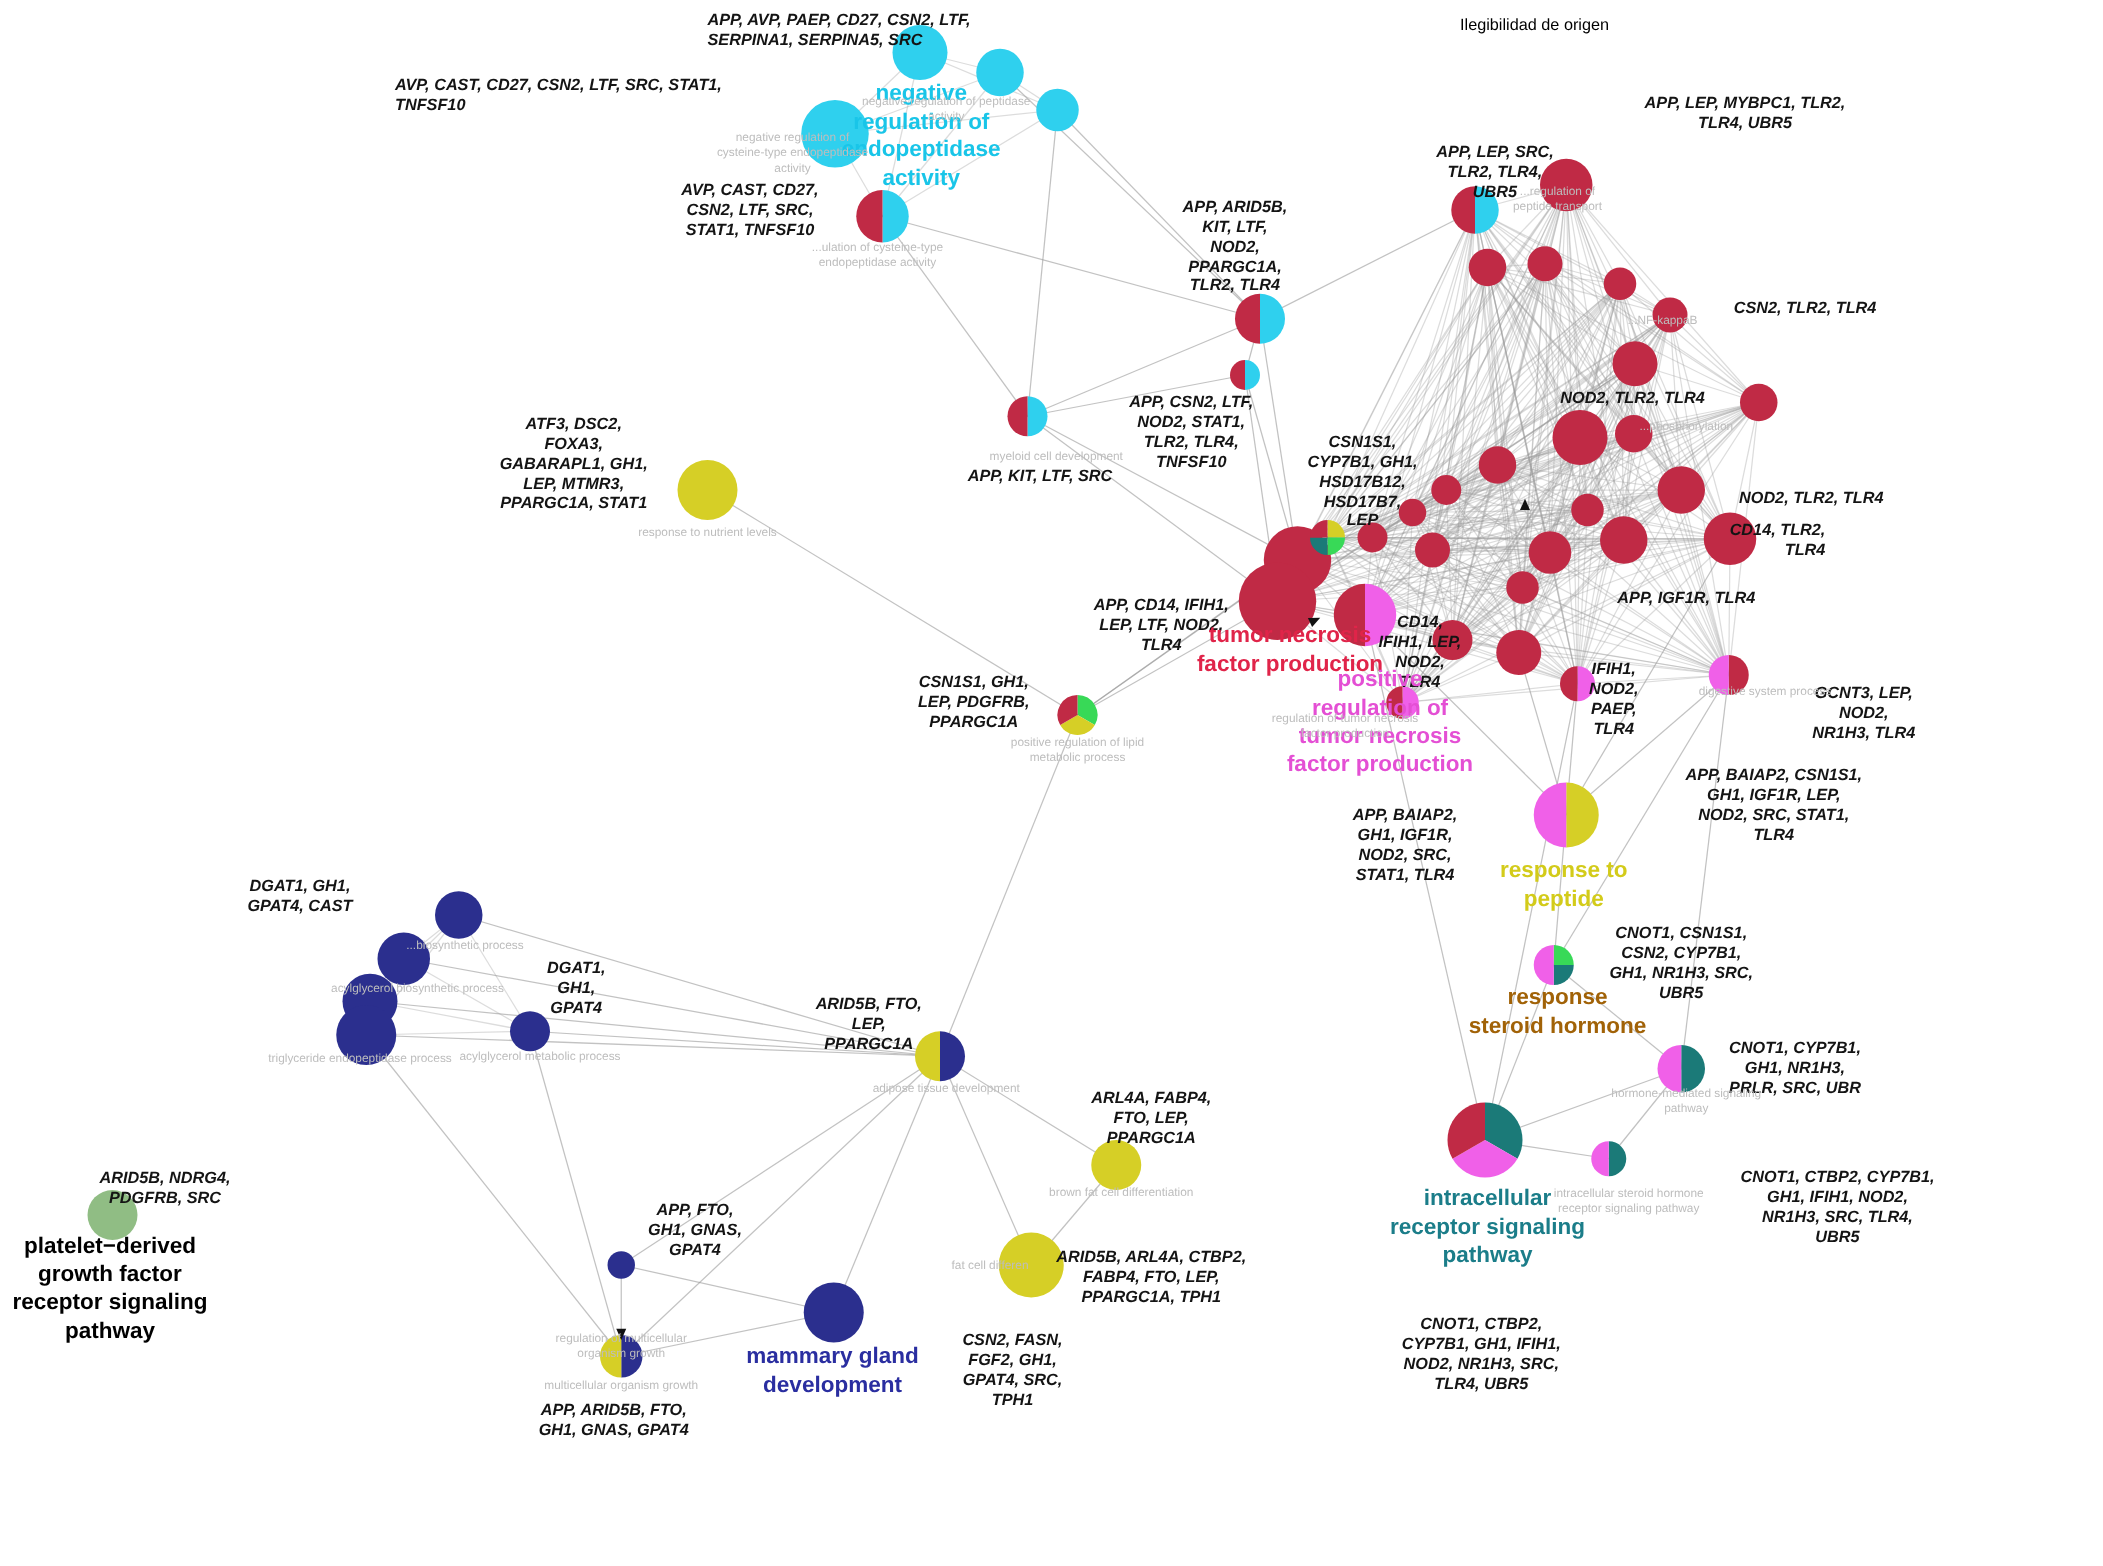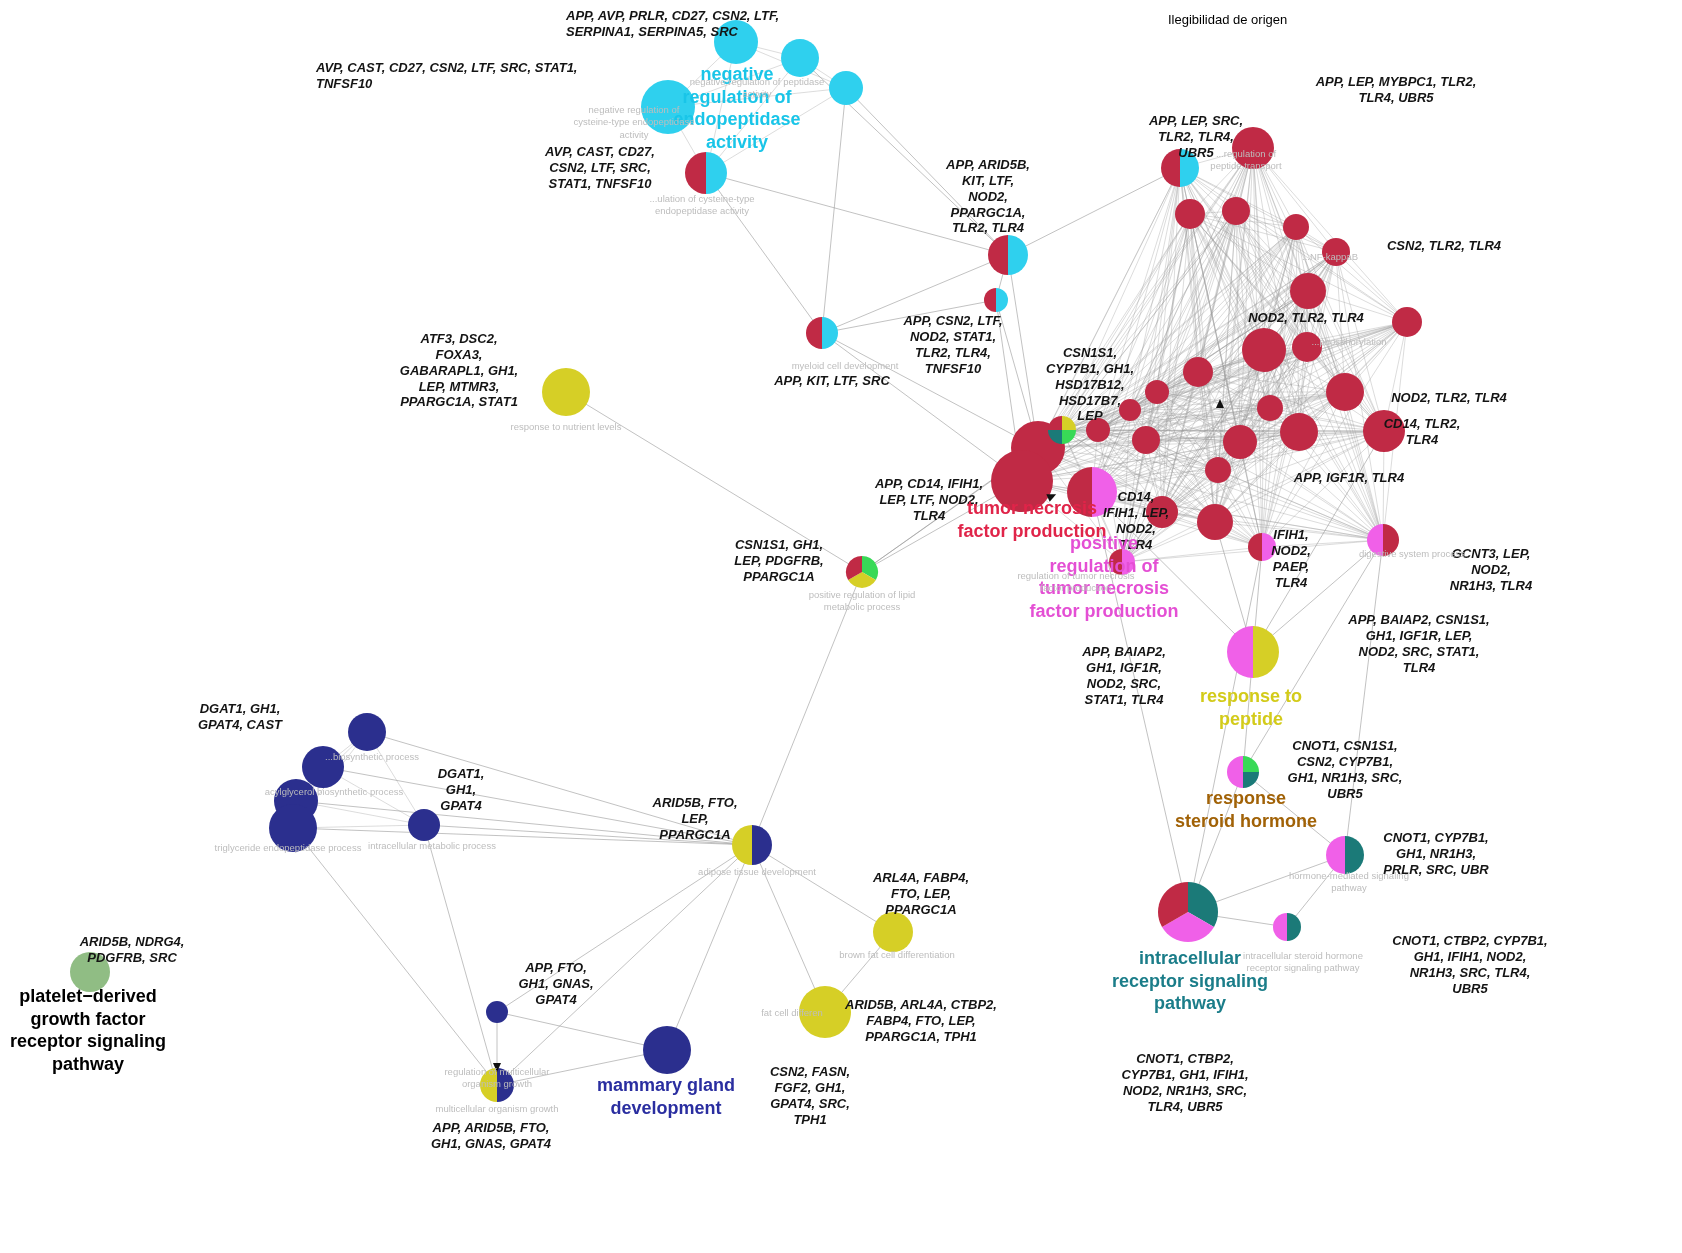--- a/index.html
+++ b/index.html
@@ -718,21 +718,21 @@
         <circle cx="667" cy="1050" r="24" fill="#2b2f8e"></circle>
       </g>
       <g>
         <circle cx="90" cy="972" r="20" fill="#90bd84"></circle>
       </g>
       <polygon points="0,-4 9,0 0,4" fill="#111111" transform="translate(1048,498) rotate(-25)"></polygon>
       <polygon points="0,-4 9,0 0,4" fill="#111111" transform="translate(1220,408) rotate(-90)"></polygon>
       <polygon points="0,-4 9,0 0,4" fill="#111111" transform="translate(497,1063) rotate(90)"></polygon>
     </svg>
   <div id="labels">
-      <div class="lbl gene left" style="left: 566px; top: 24px;">APP, AVP, PRLR, CD27, CSN2, LTF,
+      <div class="lbl gene left" style="left: 566px; top: 24px;">APP, AVP, PAEP, CD27, CSN2, LTF,
 SERPINA1, SERPINA5, SRC</div>
       <div class="lbl gene left" style="left: 316px; top: 76px;">AVP, CAST, CD27, CSN2, LTF, SRC, STAT1,
 TNFSF10</div>
       <div class="lbl gene" style="left: 600px; top: 168px;">AVP, CAST, CD27,
 CSN2, LTF, SRC,
 STAT1, TNFSF10</div>
       <div class="lbl gene" style="left: 988px; top: 197px;">APP, ARID5B,
 KIT, LTF,
 NOD2,
 PPARGC1A,
@@ -748,21 +748,21 @@
 NOD2, STAT1,
 TLR2, TLR4,
 TNFSF10</div>
       <div class="lbl gene" style="left: 832px; top: 381px;">APP, KIT, LTF, SRC</div>
       <div class="lbl gene" style="left: 1090px; top: 385px;">CSN1S1,
 CYP7B1, GH1,
 HSD17B12,
 HSD17B7,
 LEP</div>
       <div class="lbl gene" style="left: 1449px; top: 398px;">NOD2, TLR2, TLR4</div>
-      <div class="lbl gene" style="left: 1422px; top: 432px;">CD14, TLR2,
+      <div class="lbl gene" style="left: 1422px; top: 432px; text-align: right;">CD14, TLR2,
 TLR4</div>
       <div class="lbl gene" style="left: 1349px; top: 478px;">APP, IGF1R, TLR4</div>
       <div class="lbl gene" style="left: 929px; top: 500px;">APP, CD14, IFIH1,
 LEP, LTF, NOD2,
 TLR4</div>
       <div class="lbl gene" style="left: 1136px; top: 521px;">CD14,
 IFIH1, LEP,
 NOD2,
 TLR4</div>
       <div class="lbl gene" style="left: 1291px; top: 559px;">IFIH1,
@@ -862,21 +862,21 @@
       <div class="lbl go" style="left: 566px; top: 427px;">response to nutrient levels</div>
       <div class="lbl go" style="left: 862px; top: 601px;">positive regulation of lipid
 metabolic process</div>
       <div class="lbl go" style="left: 757px; top: 872px;">adipose tissue development</div>
       <div class="lbl go" style="left: 897px; top: 955px;">brown fat cell differentiation</div>
       <div class="lbl go" style="left: 792px; top: 1013px;">fat cell differen</div>
       <div class="lbl go" style="left: 497px; top: 1042px; margin-top: 36px;">regulation of multicellular
 organism growth</div>
       <div class="lbl go" style="left: 497px; top: 1109px;">multicellular organism growth</div>
       <div class="lbl go" style="left: 288px; top: 848px;">triglyceride endopeptidase process</div>
-      <div class="lbl go" style="left: 432px; top: 846px;">intracellular metabolic process</div>
+      <div class="lbl go" style="left: 432px; top: 846px;">acylglycerol metabolic process</div>
       <div class="lbl go" style="left: 334px; top: 792px;">acylglycerol biosynthetic process</div>
       <div class="lbl go" style="left: 372px; top: 757px;">...biosynthetic process</div>
       <div class="lbl go" style="left: 1246px; top: 160px;">...regulation of
 peptide transport</div>
       <div class="lbl go" style="left: 1349px; top: 342px;">...phosphorylation</div>
       <div class="lbl go" style="left: 1330px; top: 257px;">...NF-kappaB</div>
       <div class="lbl go" style="left: 1412px; top: 554px;">digestive system process</div>
       <div class="lbl go" style="left: 1349px; top: 882px;">hormone-mediated signaling
 pathway</div>
       <div class="lbl go" style="left: 1303px; top: 962px;">intracellular steroid hormone

